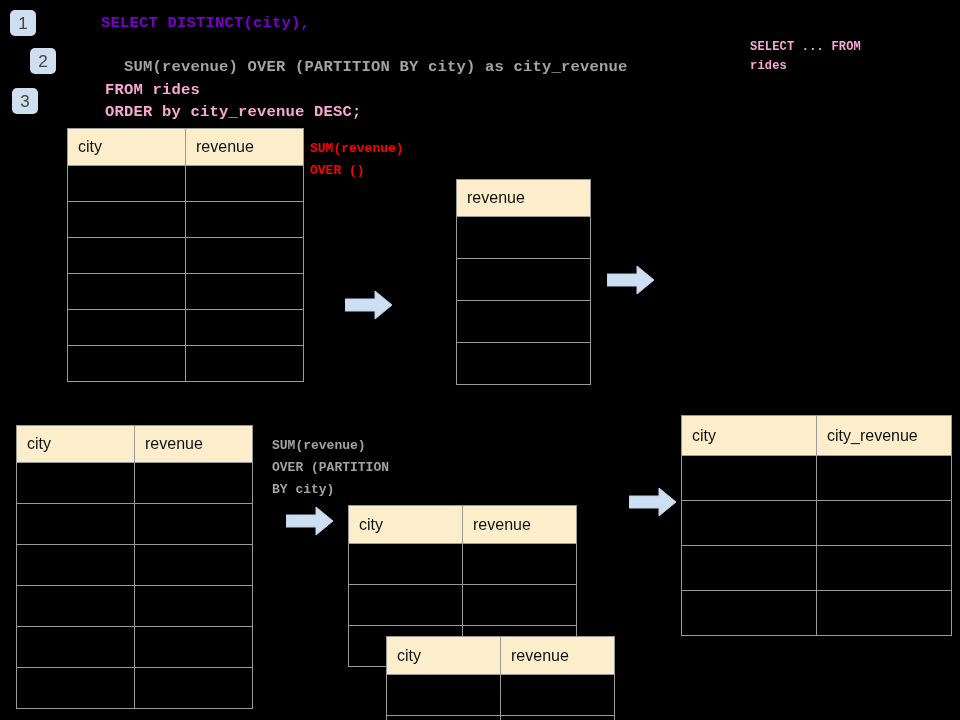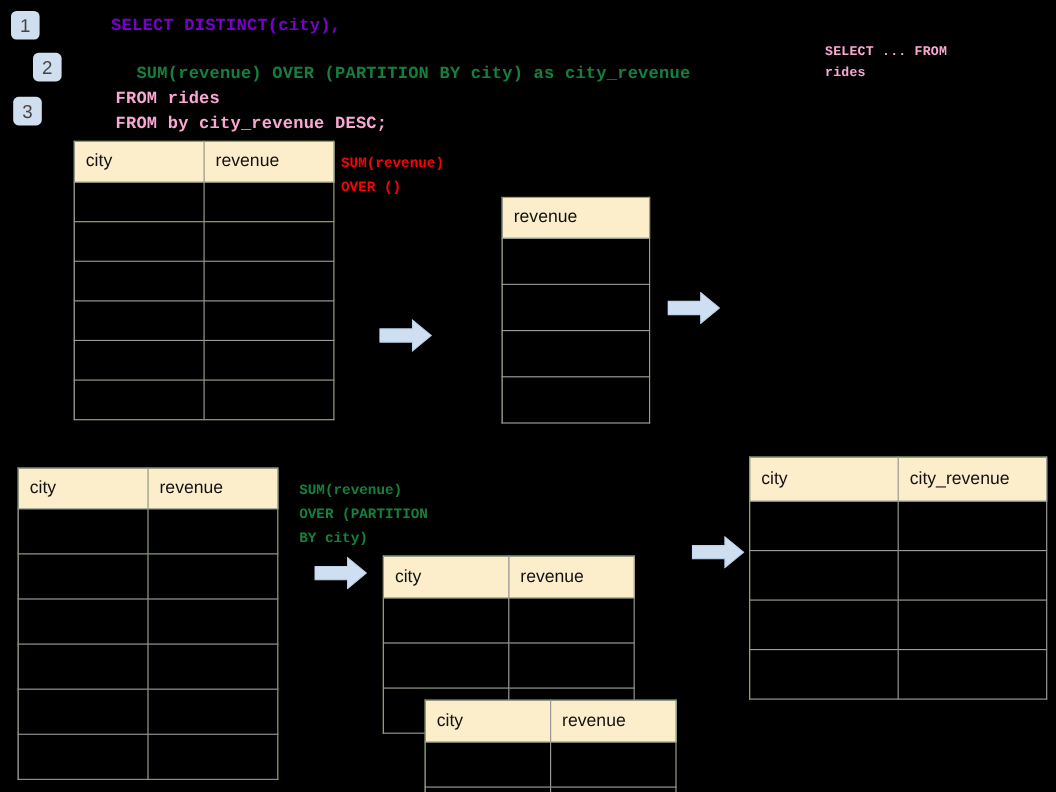--- a/index.html
+++ b/index.html
@@ -42,21 +42,21 @@
     font-weight: bold;
     letter-spacing: 0.2px;
   }
   .code.small {
     font-size: 12px;
     line-height: 19px;
   }
   .c-violet  { color: #7700cc; }
   .c-purple  { color: #f9a8d4; }
   .c-red     { color: #ff0000; }
-  .c-green   { color: #15803d; }
+  .c-green   { color: #a3a3a3; }
 
   .annot {
     position: absolute;
     font-family: "Liberation Mono", monospace;
     white-space: pre;
     font-size: 13px;
     font-weight: bold;
     line-height: 22px;
   }
 
@@ -103,21 +103,21 @@
   <div class="badge" style="left:30px; top:48px; width:26px; height:26px;">
     <span>2</span>
   </div>
   <div class="badge" style="left:12px; top:88px; width:26px; height:26px;">
     <span>3</span>
   </div>
 
   <div class="code c-violet" style="left:86px; top:12px;margin-left:15px;">SELECT DISTINCT(city),</div>
   <div class="code c-green" style="left:86px; top:56px;">    SUM(revenue) OVER (PARTITION BY city) as city_revenue</div>
   <div class="code c-purple" style="left:86px; top:79px;">  FROM rides</div>
-  <div class="code c-purple" style="left:86px; top:101px;">  FROM by city_revenue DESC;</div>
+  <div class="code c-purple" style="left:86px; top:101px;">  ORDER by city_revenue DESC;</div>
 
   <div class="code small c-purple" style="left:750px; top:38px;">SELECT ... FROM
 rides</div>
 
   <div class="annot c-red" style="left:310px; top:138px;">SUM(revenue)
 OVER ()</div>
 
   <div class="annot c-green" style="left:272px; top:435px;">SUM(revenue)
 OVER (PARTITION
 BY city)</div>

